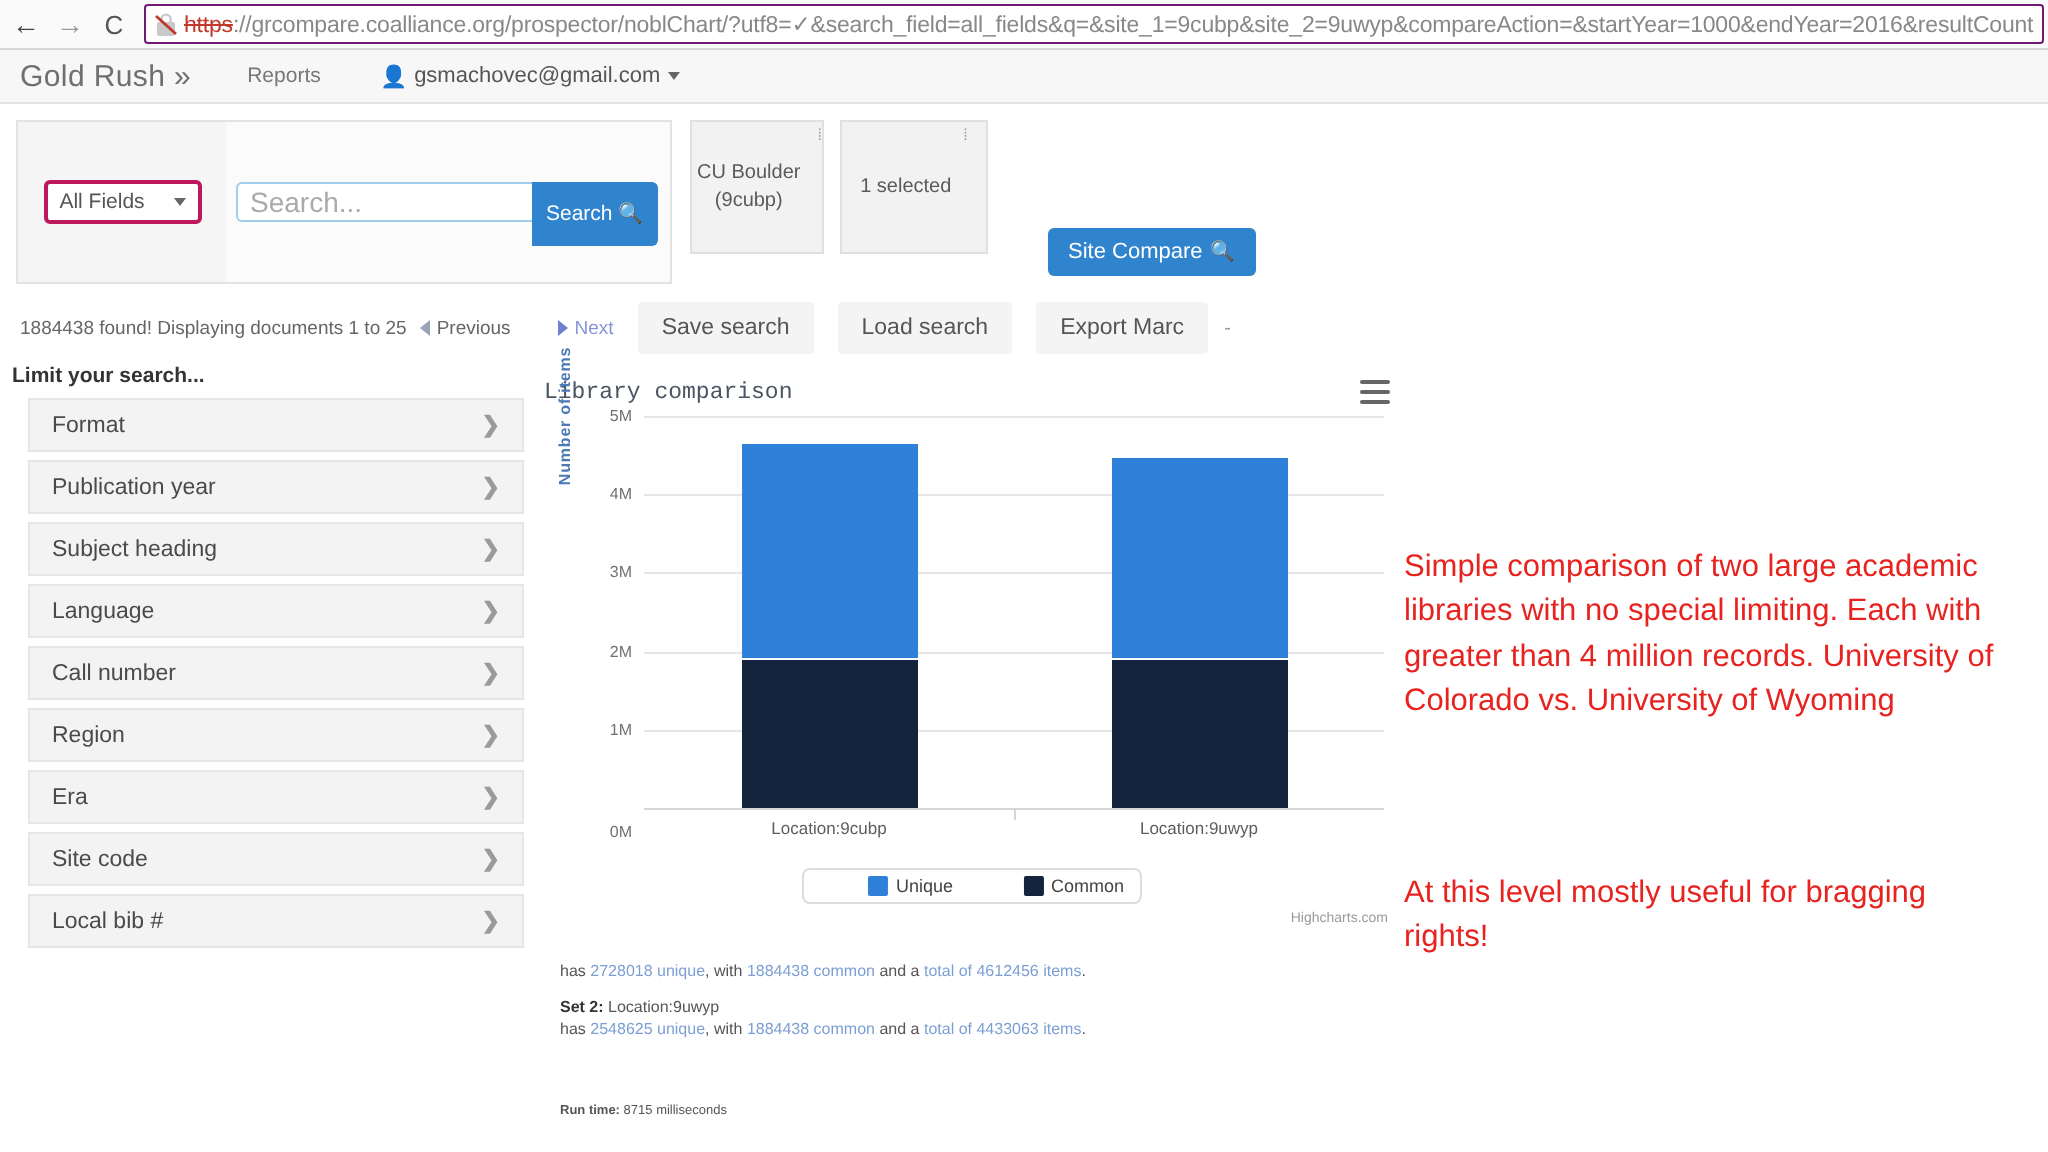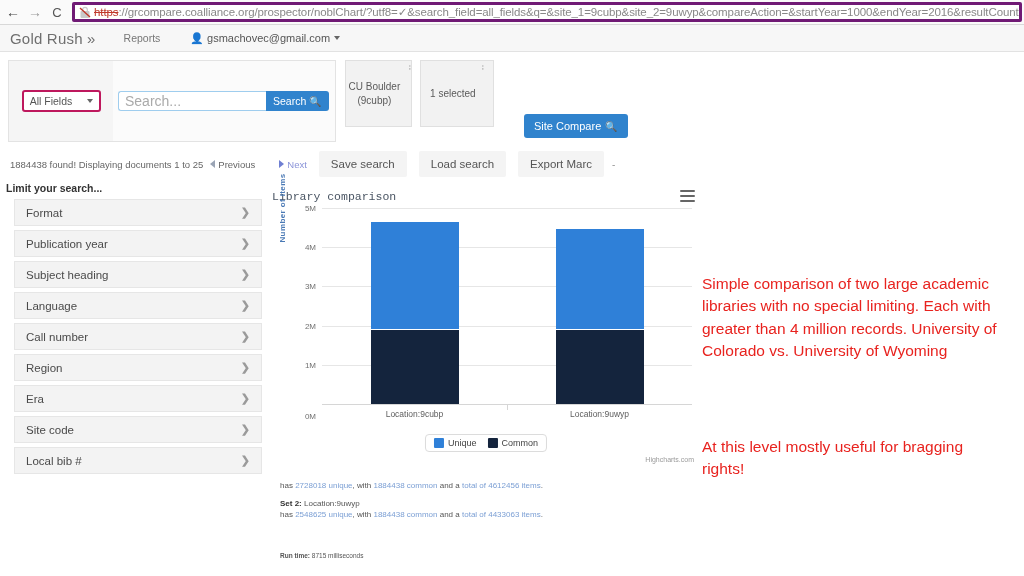--- a/index.html
+++ b/index.html
@@ -37,21 +37,21 @@
     color: #9a9a9a;
   }
   .nav-btn.active { color: #444; }
   .nav-btn.reload { font-size: 13px; color: #555; }
 
   .omnibox {
     flex: 1;
     height: 20px;
     margin-left: 4px;
     background: #fff;
-    border: 3px solid #701a75;
+    border: 1px solid #701a75;
     border-radius: 2px;
     display: flex;
     align-items: center;
     padding: 0 4px;
     overflow: hidden;
     box-sizing: border-box;
   }
   .lock-broken {
     position: relative;
     width: 12px;
@@ -167,21 +167,21 @@
     background: #3083cd;
     color: #fff;
     border: none;
     font-size: 10.5px;
     padding: 0 7px;
     display: flex;
     align-items: center;
     gap: 3px;
     cursor: pointer;
     border-radius: 0 3px 3px 0;
-    height: 20px;
+    height: 32px;
   }
   .mag {
     display: inline-block;
     font-size: 10px;
   }
   .site-box {
     position: absolute;
     top: 8px;
     background: #f2f2f2;
     border: 1px solid #e0e0e0;
@@ -397,21 +397,21 @@
     border: 1px solid #dcdcdc;
     border-radius: 4px;
     background: #fff;
     padding: 3px 8px;
     display: flex;
     gap: 11px;
     align-items: center;
     font-size: 9px;
     color: #444;
   }
-  .legend-item { display: flex; align-items: center; gap: 4px; cursor: pointer; }
+  .legend-item { display: flex; align-items: center; gap: 4px; cursor: pointer; margin-left: 24px; }
   .swatch { width: 10px; height: 10px; border-radius: 1px; }
   .credits {
     position: absolute;
     right: 6px; top: 270px;
     font-size: 7px;
     color: #9a9a9a;
   }
 
   
   .summary {

